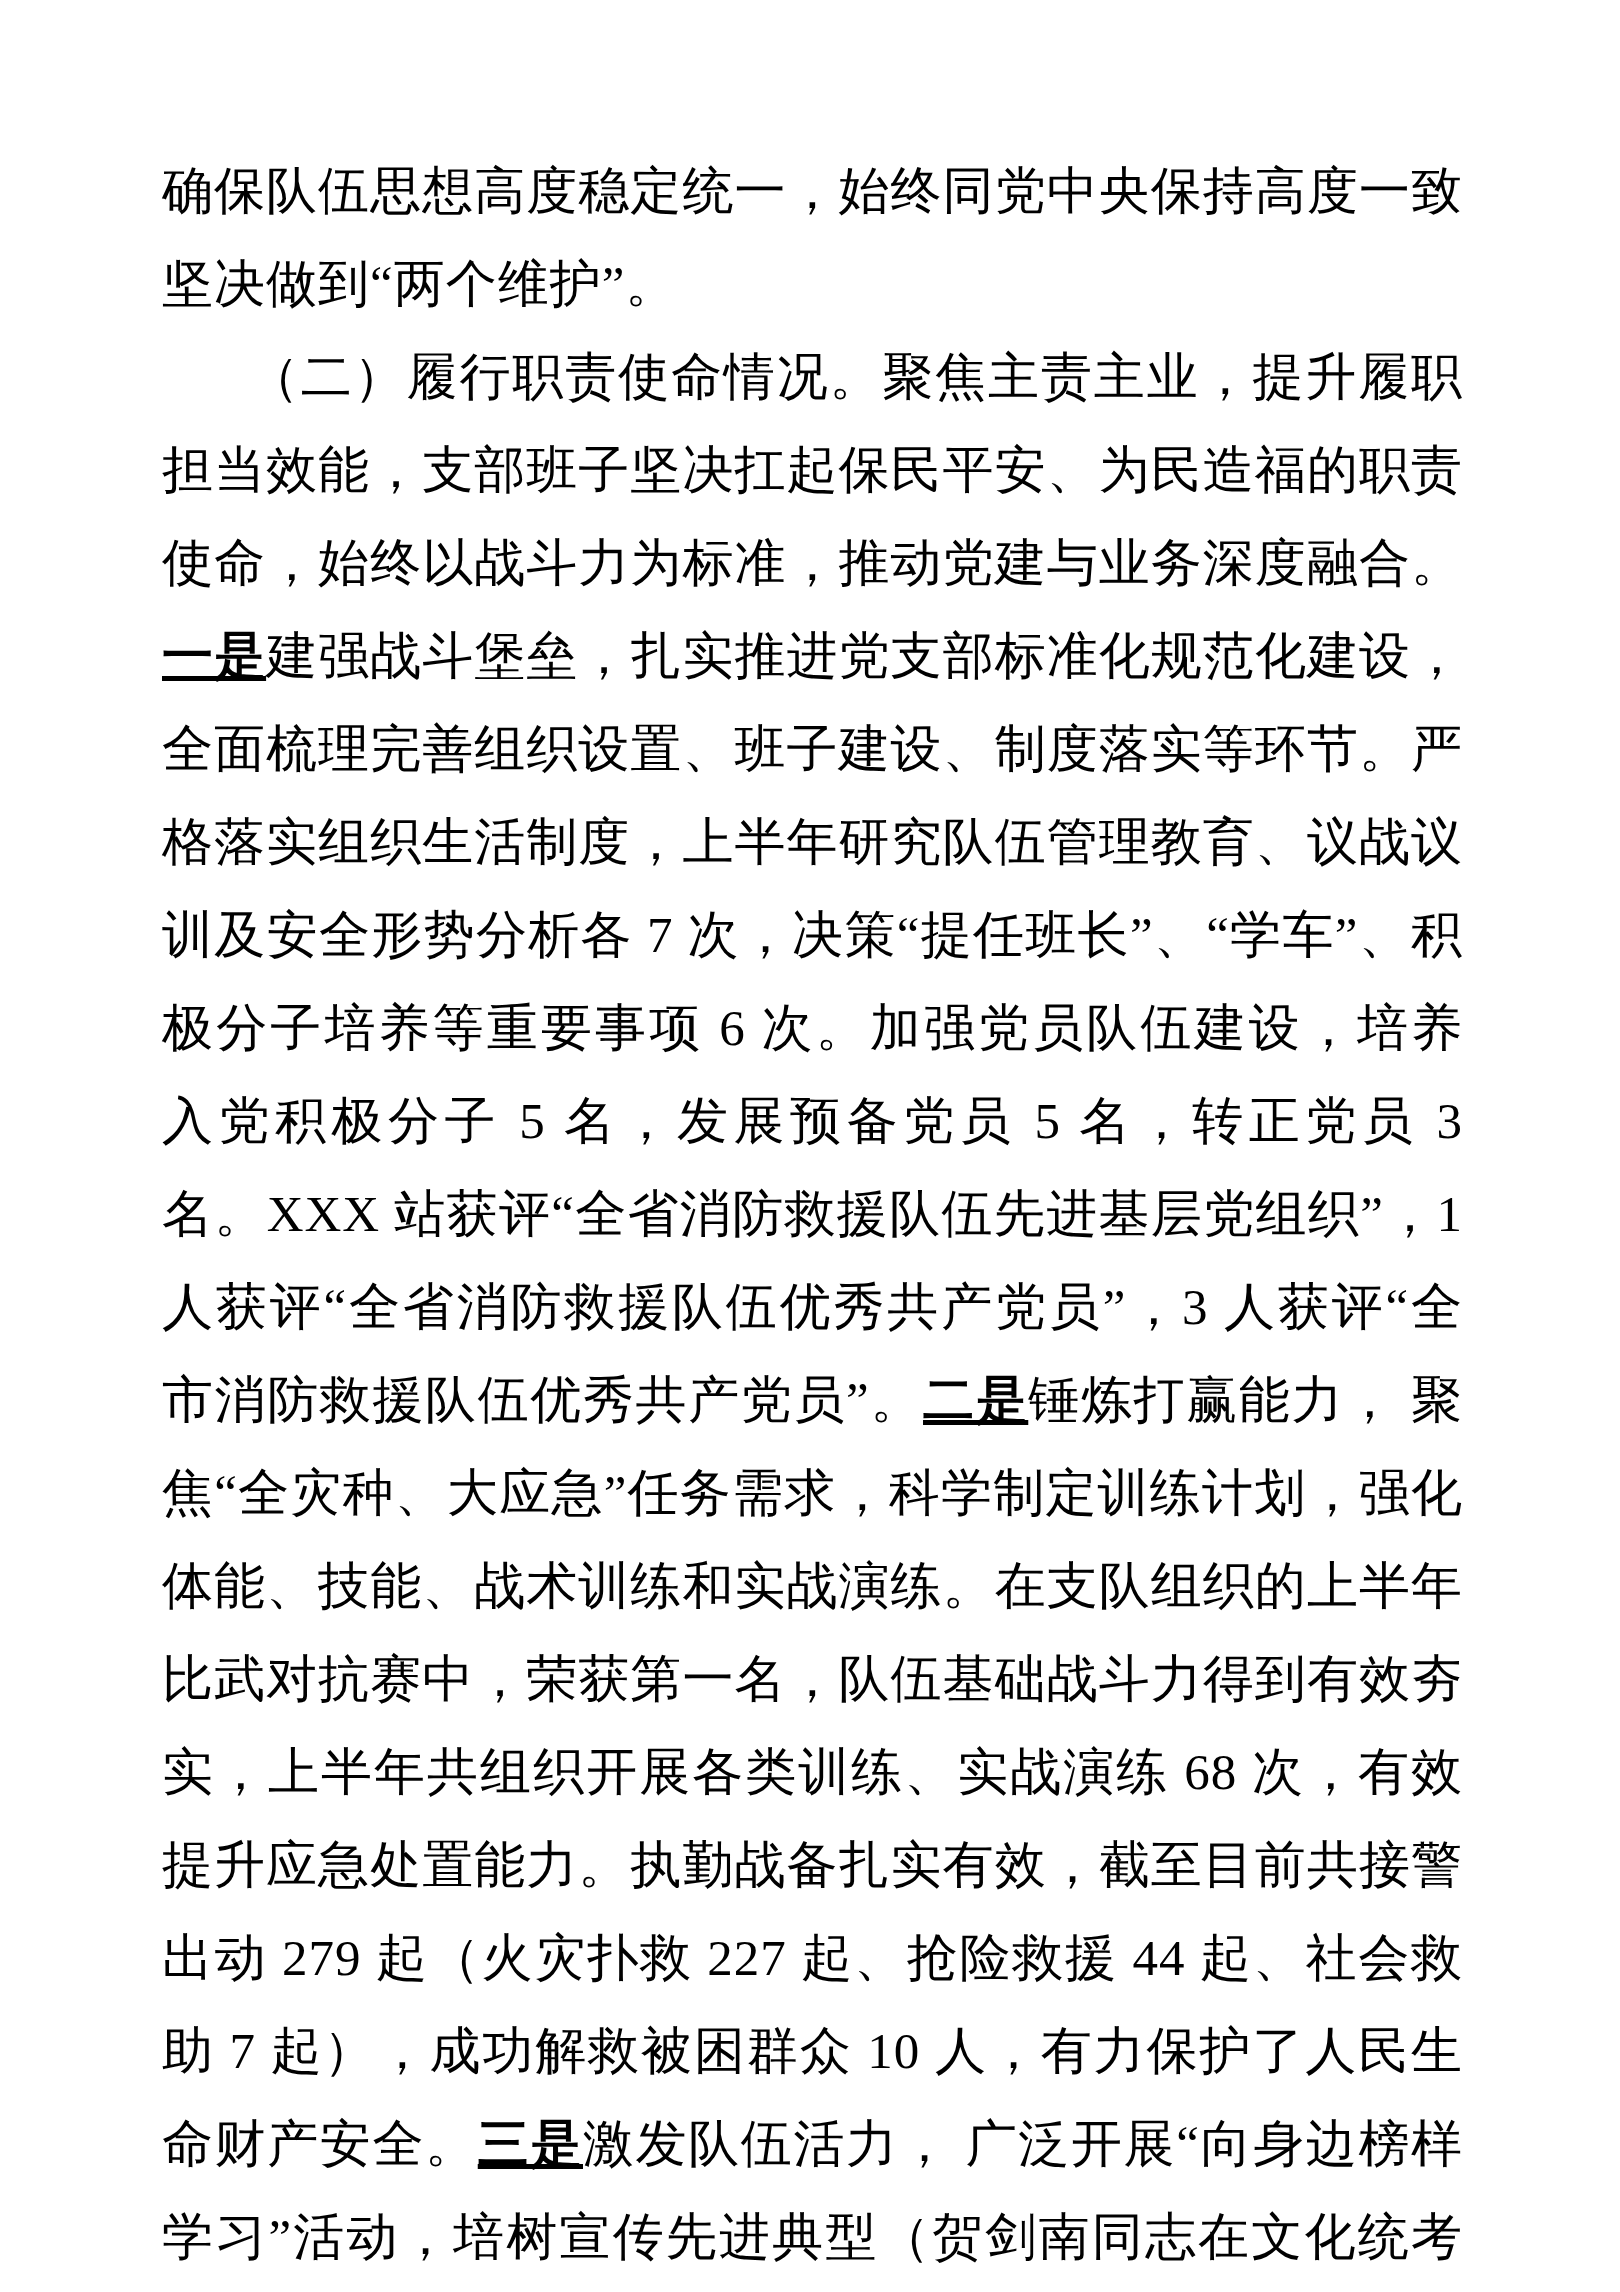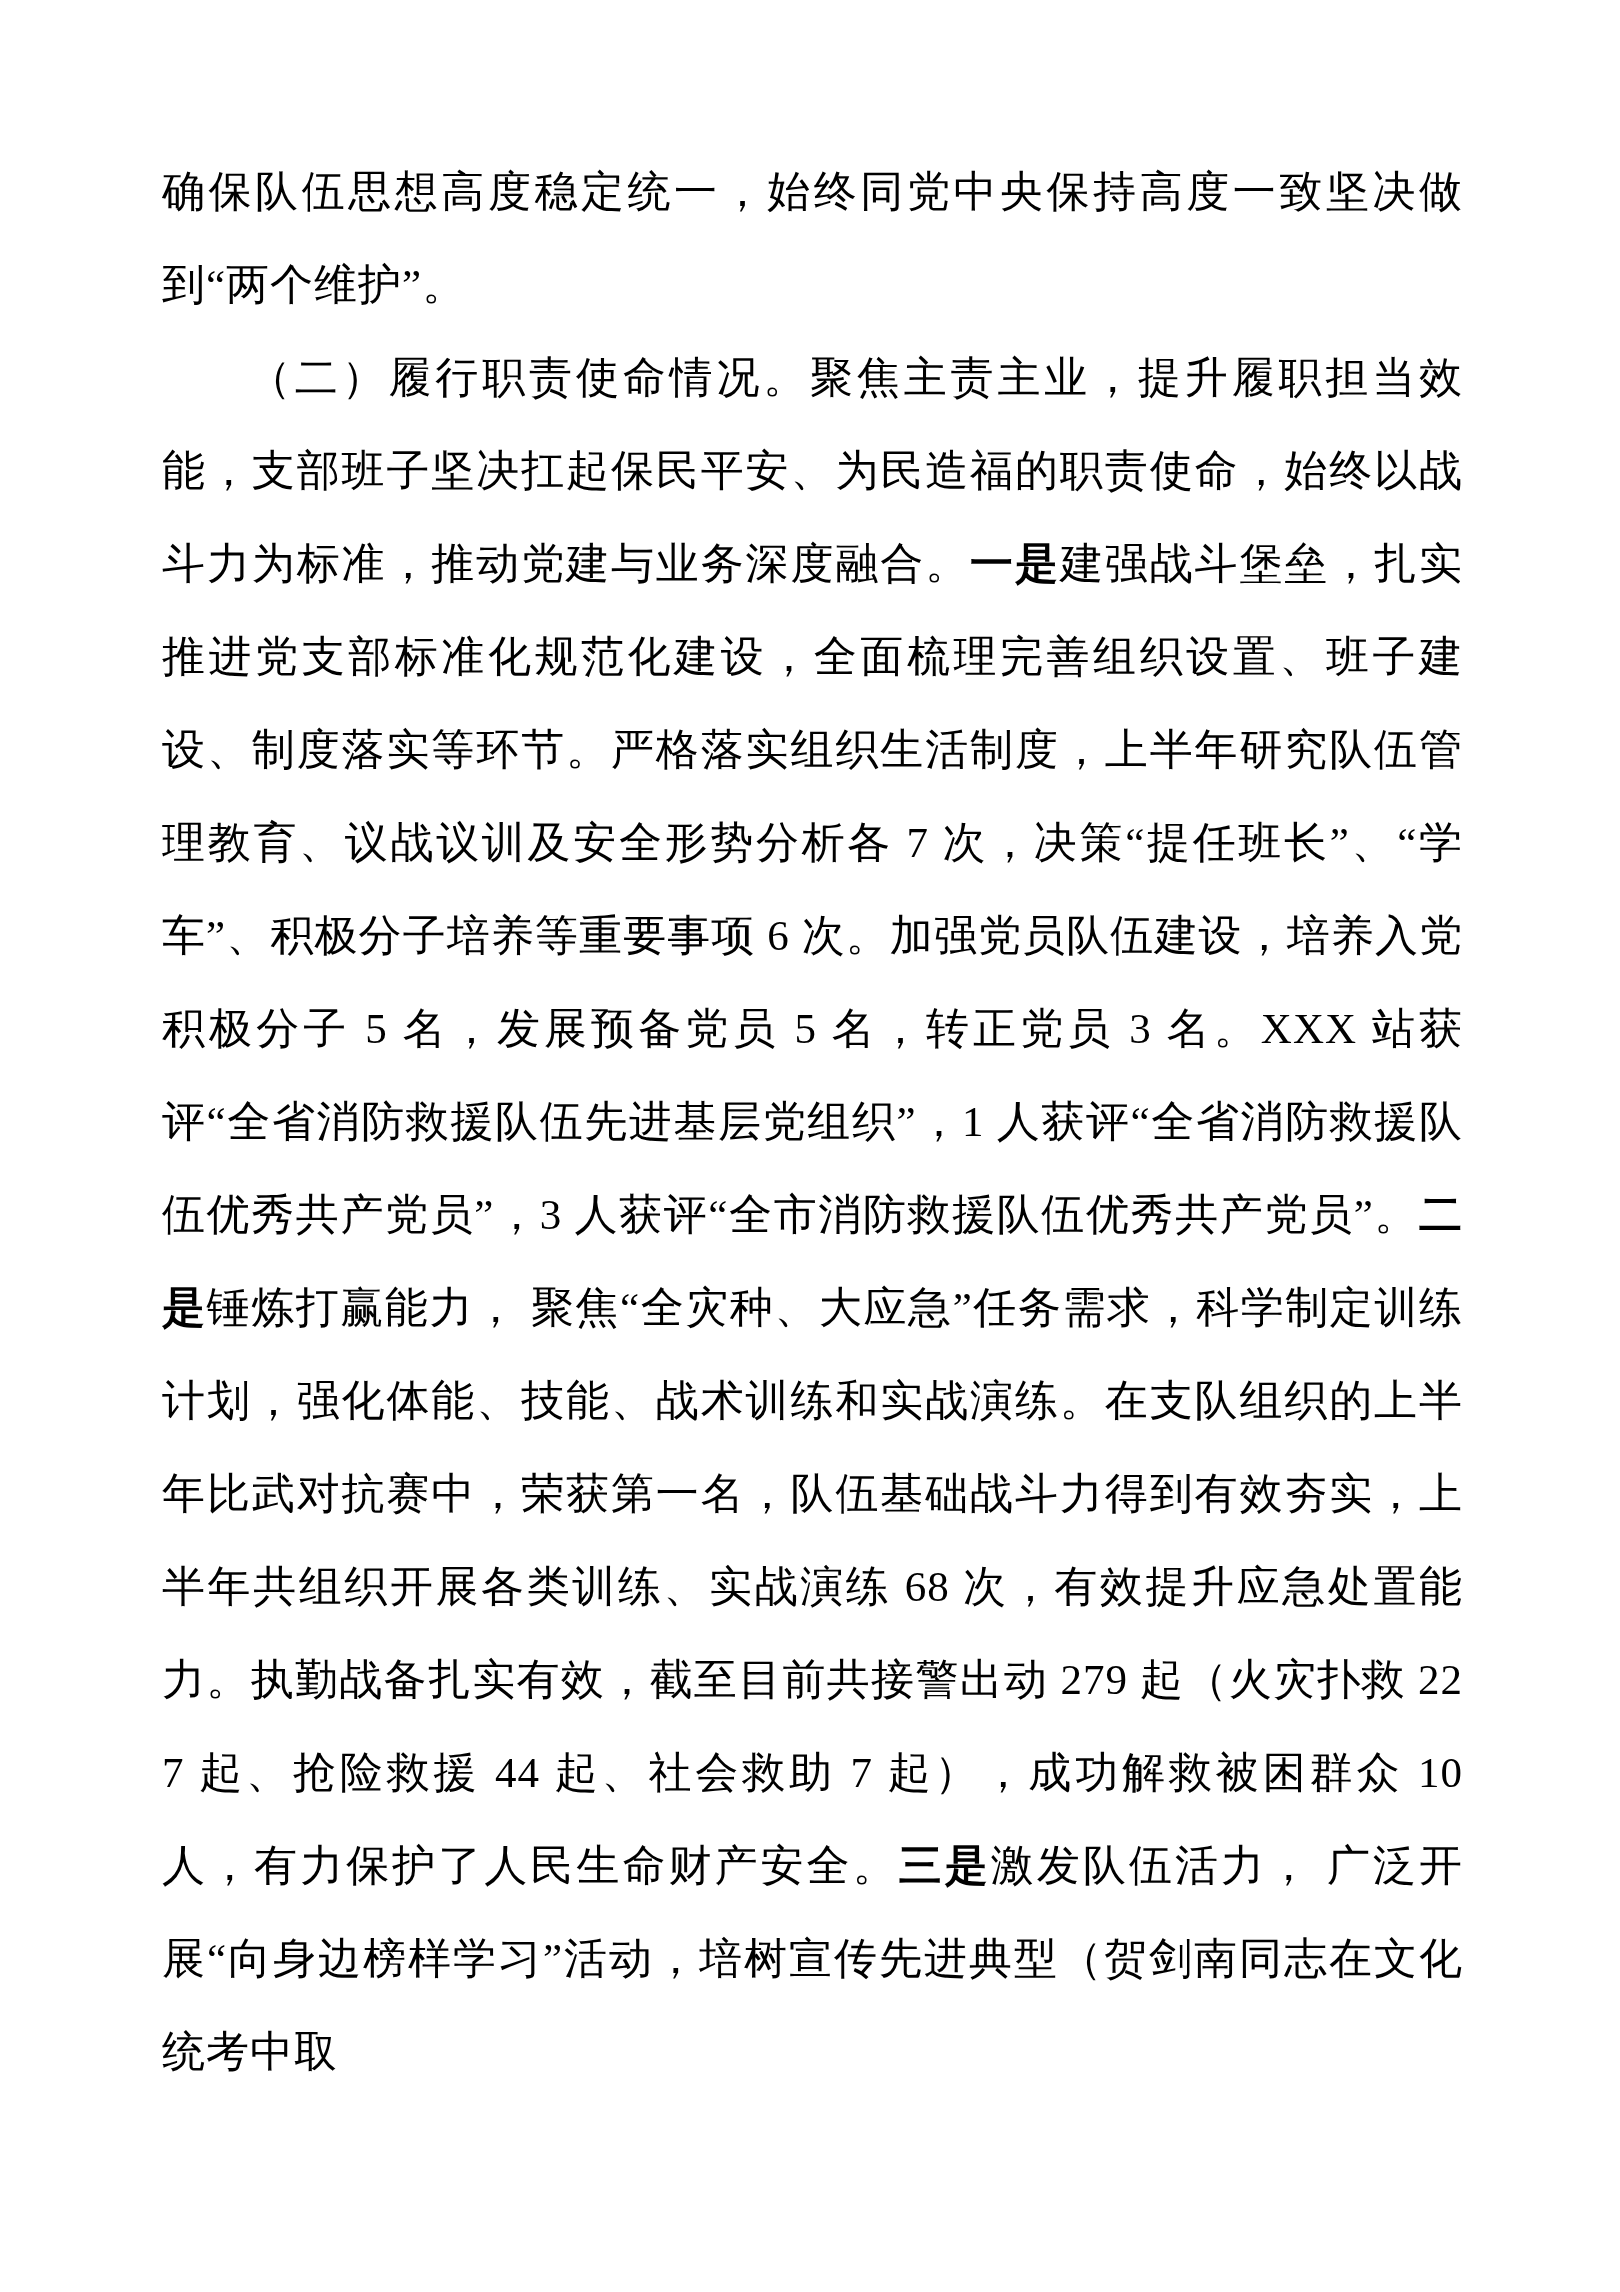--- a/index.html
+++ b/index.html
@@ -16,31 +16,32 @@
     padding: 145px 157px 0 162px;
     overflow: hidden;
     font-family: "Liberation Serif", "DejaVu Serif", serif;
     color: #000000;
   }
   .doc-body {
     width: 100%;
   }
   .para {
     margin: 0;
-    font-size: 43px;
+    font-size: 51px;
     line-height: 93px;
     text-align: justify;
     letter-spacing: 1px;
     word-break: break-all;
   }
   .para.indent {
     text-indent: 86px;
   }
   .bold {
     font-weight: bold;
+    text-decoration: underline;
   }
 </style>
 </head>
 <body>
 
 <div class="page">
   <div class="doc-body">
       <p class="para"><span class="">确保队伍思想高度稳定统一，始终同党中央保持高度一致坚决做到“两个维护”。</span></p>
       <p class="para indent"><span class="">（二）履行职责使命情况。聚焦主责主业，提升履职担当效能，支部班子坚决扛起保民平安、为民造福的职责使命，始终以战斗力为标准，推动党建与业务深度融合。</span><span class="bold">一是</span><span class="">建强战斗堡垒，扎实推进党支部标准化规范化建设，全面梳理完善组织设置、班子建设、制度落实等环节。严格落实组织生活制度，上半年研究队伍管理教育、议战议训及安全形势分析各 7 次，决策“提任班长”、“学车”、积极分子培养等重要事项 6 次。加强党员队伍建设，培养入党积极分子 5 名，发展预备党员 5 名，转正党员 3 名。XXX 站获评“全省消防救援队伍先进基层党组织”，1 人获评“全省消防救援队伍优秀共产党员”，3 人获评“全市消防救援队伍优秀共产党员”。</span><span class="bold">二是</span><span class="">锤炼打赢能力， 聚焦“全灾种、大应急”任务需求，科学制定训练计划，强化体能、技能、战术训练和实战演练。在支队组织的上半年比武对抗赛中，荣获第一名，队伍基础战斗力得到有效夯实，上半年共组织开展各类训练、实战演练 68 次，有效提升应急处置能力。执勤战备扎实有效，截至目前共接警出动 279 起（火灾扑救 227 起、抢险救援 44 起、社会救助 7 起），成功解救被困群众 10 人，有力保护了人民生命财产安全。</span><span class="bold">三是</span><span class="">激发队伍活力， 广泛开展“向身边榜样学习”活动，培树宣传先进典型（贺剑南同志在文化统考中取</span></p>
     </div>

